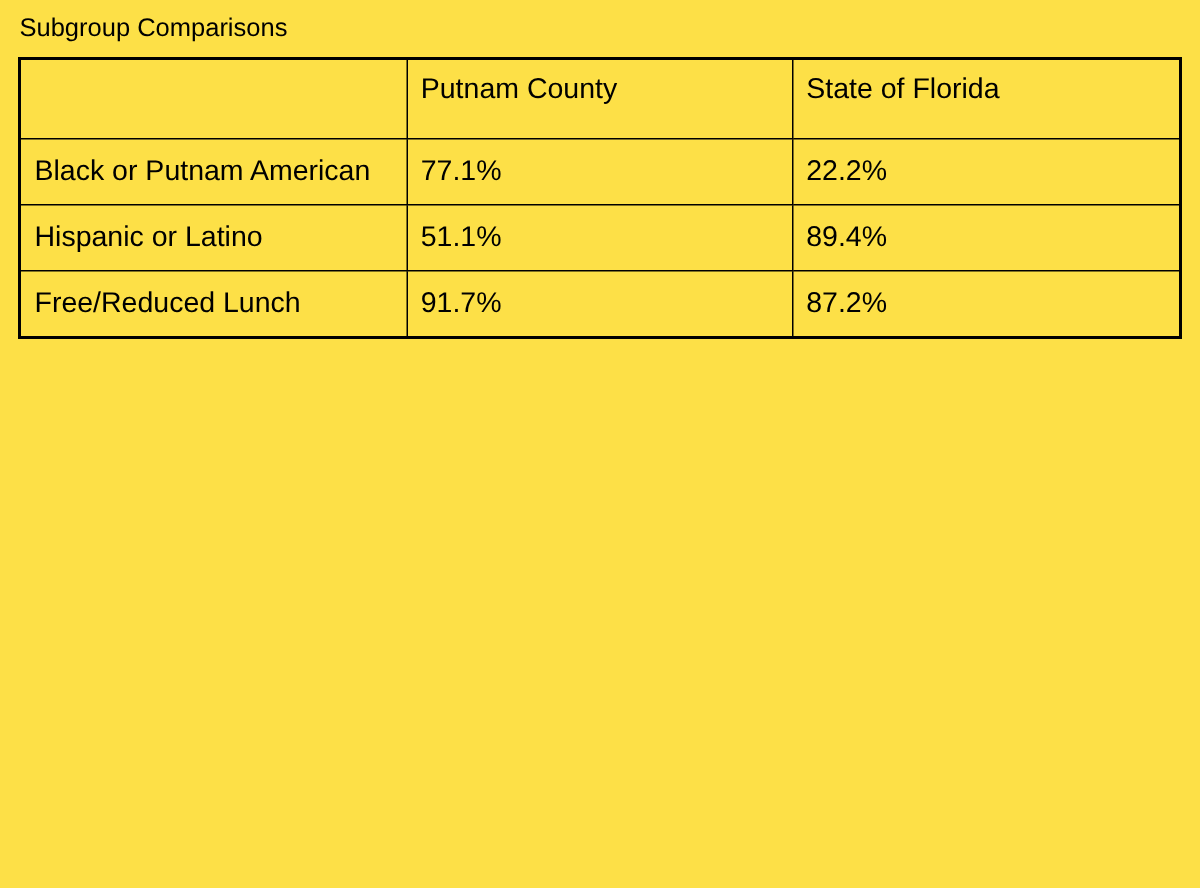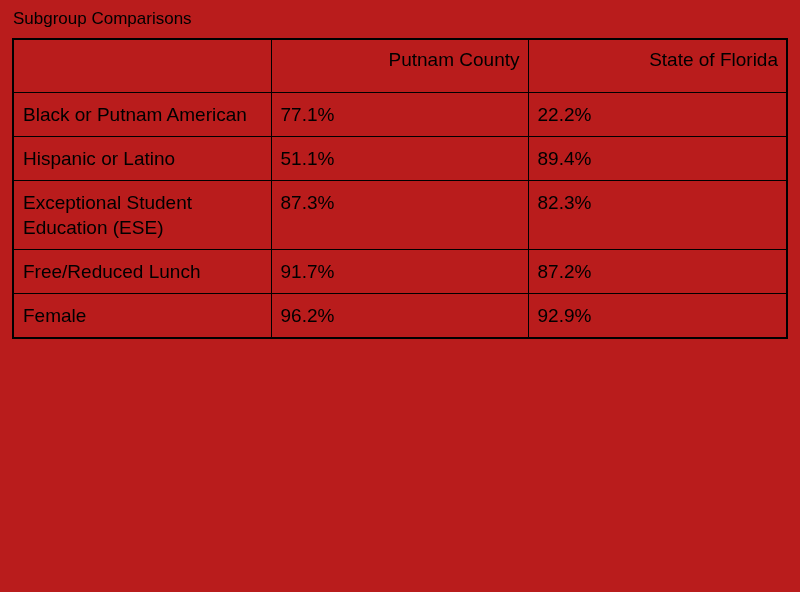--- a/index.html
+++ b/index.html
@@ -6,21 +6,21 @@
     margin: 0;
     padding: 0;
     background: #ffffff;
     font-family: "Liberation Sans", "DejaVu Sans", sans-serif;
     color: #000000;
   }
   .page {
     position: relative;
     width: 800px;
     height: 592px;
-    background: #b91c1c;
+    background: #fde047;
     box-sizing: border-box;
     padding: 6px 14px 0 12px;
     overflow: hidden;
   }
   .doc-title {
     font-size: 17px;
     line-height: 21px;
     margin: 2px 0 9px 1px;
     color: #000000;
   }
@@ -42,21 +42,20 @@
     vertical-align: top;
     padding: 9px 8px 9px 9px;
     line-height: 25px;
     overflow: hidden;
     word-wrap: break-word;
   }
   table.subgroup-table thead th {
     height: 22px;
     padding-top: 7px;
     padding-bottom: 20px;
-    text-align: right;
   }
 </style>
 </head>
 <body>
 
 <div class="page">
 
   <div class="doc-title">Subgroup Comparisons</div>
 
   <table class="subgroup-table">
@@ -77,30 +76,20 @@
     <td>Black or Putnam American</td>
     <td>77.1%</td>
     <td>22.2%</td>
   </tr>
         <tr>
     <td>Hispanic or Latino</td>
     <td>51.1%</td>
     <td>89.4%</td>
   </tr>
         <tr>
-    <td>Exceptional Student Education (ESE)</td>
-    <td>87.3%</td>
-    <td>82.3%</td>
-  </tr>
-        <tr>
     <td>Free/Reduced Lunch</td>
     <td>91.7%</td>
     <td>87.2%</td>
-  </tr>
-        <tr>
-    <td>Female</td>
-    <td>96.2%</td>
-    <td>92.9%</td>
   </tr>
       </tbody>
   </table>
 
 </div>
 
 </body></html>

